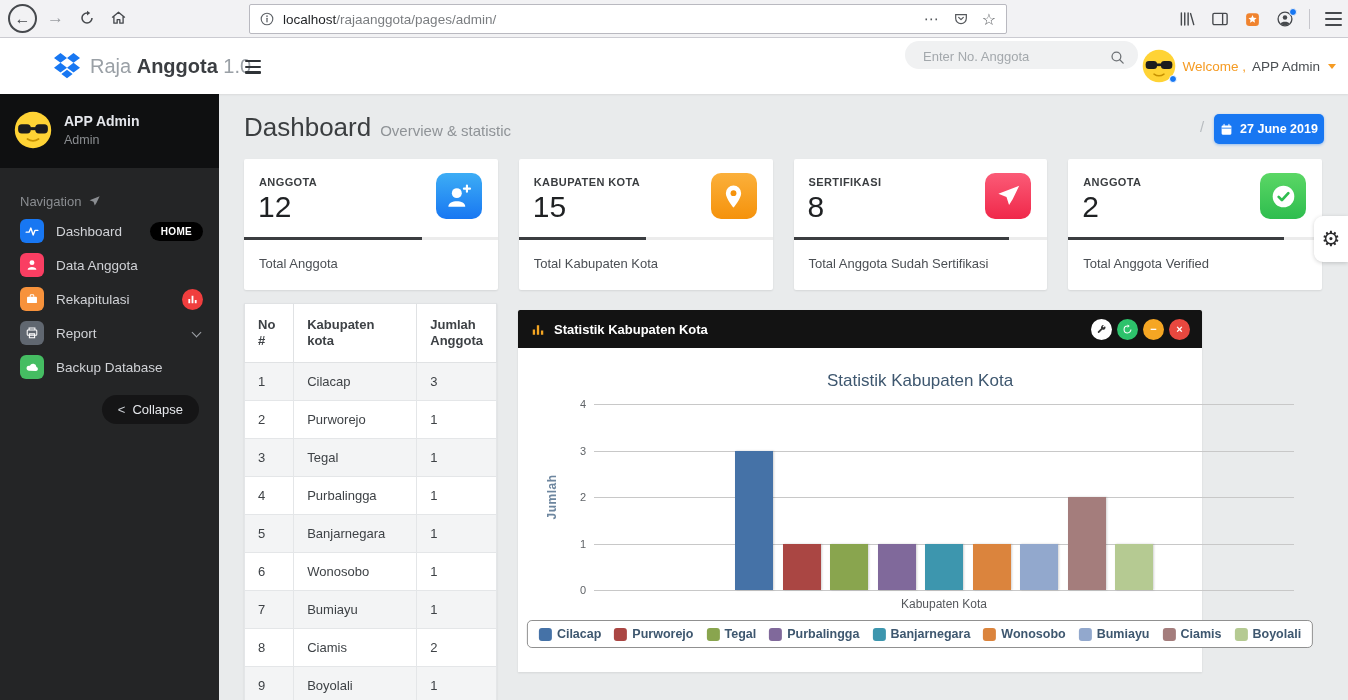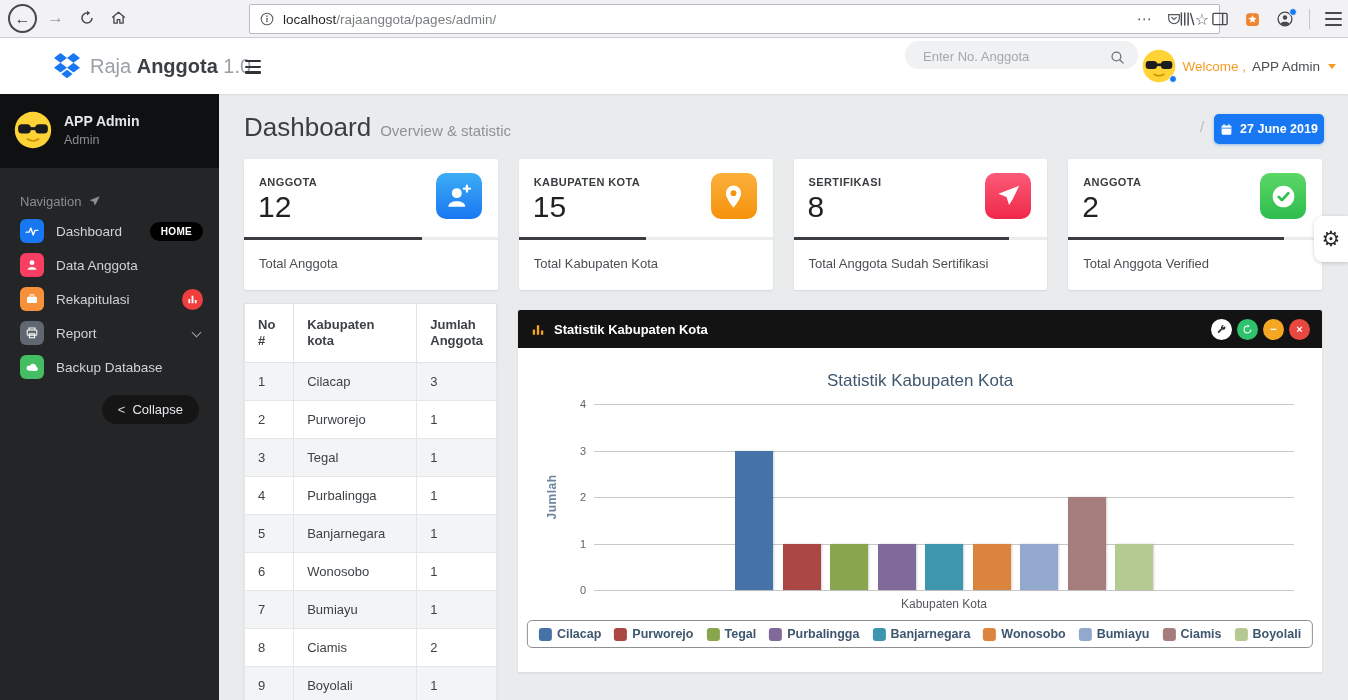--- a/index.html
+++ b/index.html
@@ -7,21 +7,21 @@
   body { font-family:"Liberation Sans", sans-serif; background:#E9EBEC; overflow:hidden; position:relative; }
   .svgi { display:inline-block; vertical-align:middle; }
 
   
   .browser-bar { position:absolute; top:0; left:0; width:1348px; height:38px; background:#F2F2F4; border-bottom:1px solid #CCCCD2; }
   .bb-btn { position:absolute; display:flex; align-items:center; justify-content:center; color:#46494D; cursor:pointer; }
   .back-circle { left:8px; top:4px; width:29px; height:29px; border:2px solid #46494D; border-radius:50%; font-size:16px; }
   .fwd { left:47px; top:8px; font-size:17px; color:#9A9DA1; }
   .reload { left:79px; top:10px; }
   .home { left:110px; top:9px; }
-  .url-bar { position:absolute; left:249px; top:4px; width:971px; height:30px; background:#FFFFFF; border:1px solid #B9B9C0; border-radius:2px; display:flex; align-items:center; font-size:13.5px;justify-content:center; }
+  .url-bar { position:absolute; left:249px; top:4px; width:758px; height:30px; background:#FFFFFF; border:1px solid #B9B9C0; border-radius:2px; display:flex; align-items:center; font-size:13.5px;justify-content:center; }
   .url-host { color:#1F2124; margin-left:8px; }
   .url-path { color:#7A7D80; }
   .url-spacer { flex:1; }
   .url-right { display:flex; align-items:center; gap:13px; margin-right:10px; color:#55585C; }
   .dots { font-size:15px; letter-spacing:1px; }
   .star { font-size:16px; }
   .browser-right { position:absolute; right:6px; top:0; height:38px; display:flex; align-items:center; gap:15px; color:#46494D; }
   .vsep { width:1px; height:20px; background:#C6C6CC; }
   .fx-ham { display:flex; flex-direction:column; gap:3.5px; }
   .fx-ham i, .app-ham i { display:block; width:17px; height:2.4px; background:#46494D; border-radius:1px; }
@@ -81,21 +81,21 @@
   .card-footer { position:absolute; left:15px; top:97px; font-size:13px; color:#4B4F54; }
 
   
   .table-panel { position:absolute; left:244px; top:303px; width:253px; height:397px; background:#fff; box-shadow:0 1px 2px rgba(0,0,0,.09); overflow:hidden; }
   .table-panel table { width:100%; border-collapse:collapse; font-size:13px; color:#3E4246; }
   .table-panel th { text-align:left; font-weight:bold; padding:13px 13px; border:1px solid #E0E2E4; vertical-align:top; line-height:16px; }
   .table-panel td { padding:11px 13px; border:1px solid #E4E6E8; line-height:15px; }
   .table-panel tr.odd td { background:#F3F4F5; }
 
   
-  .chart-panel { position:absolute; left:518px; top:310px; width:804px; height:362px; background:#fff; box-shadow:0 1px 2px rgba(0,0,0,.09); }
+  .chart-panel { position:absolute; left:518px; top:310px; width:684px; height:362px; background:#fff; box-shadow:0 1px 2px rgba(0,0,0,.09); }
   .chart-header { height:38px; background:#131313; border-radius:2px 2px 0 0; display:flex; align-items:center; }
   .hdr-ic { margin-left:13px; color:#F5A623; }
   .hdr-title { margin-left:9px; color:#FFFFFF; font-size:13px; font-weight:bold; }
   .hdr-btns { margin-left:auto; margin-right:12px; display:flex; gap:5px; }
   .hdr-btn { width:21px; height:21px; border-radius:50%; display:flex; align-items:center; justify-content:center; font-size:11px; font-weight:bold; cursor:pointer; }
   .chart-body { position:relative; width:804px; height:324px; }
   .chart-title { position:absolute; top:23px; left:0; width:100%; text-align:center; font-size:17px; color:#3E576F; }
   .gridline { position:absolute; height:1px; background:#C8C8C8; }
   .ytick { position:absolute; width:42px; text-align:right; font-size:11px; color:#606468; }
   .y-axis-title { position:absolute; font-size:12px; font-weight:bold; color:#6D869F; transform:translate(-50%,-50%) rotate(-90deg); letter-spacing:.5px; }

